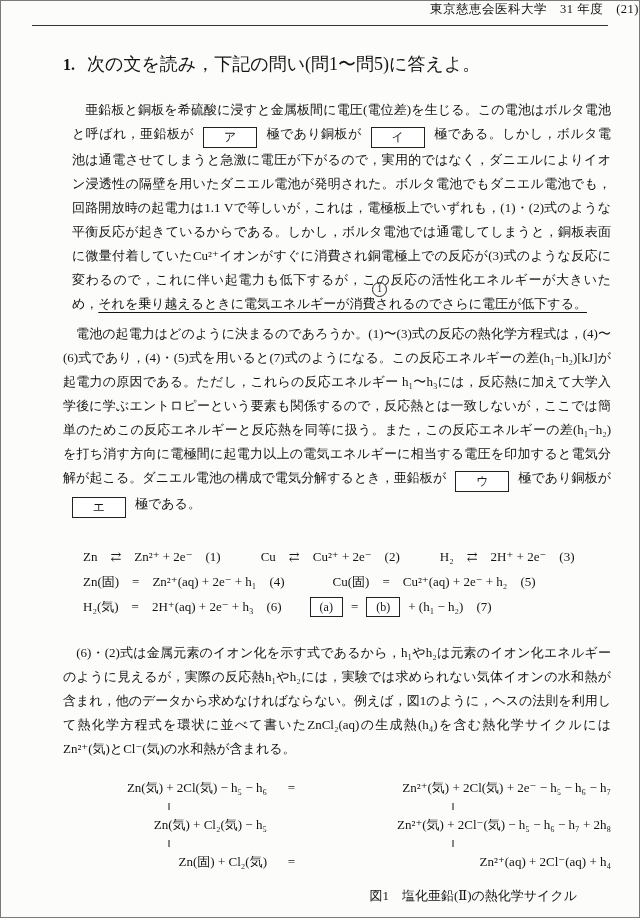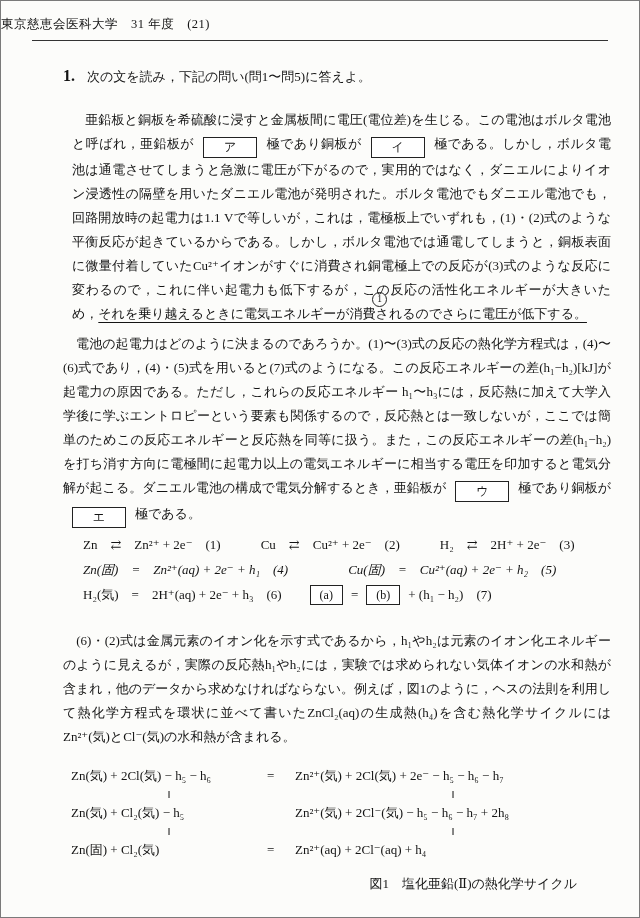--- a/index.html
+++ b/index.html
@@ -2,51 +2,51 @@
 <html><head>
 <meta charset="utf-8">
 <style>
   html,body { margin:0; padding:0; background:#d9d9d9; }
   .page {
     position:relative; width:640px; height:918px; margin:0 auto;
     background:#fcfcfa; border:1px solid #7a7a7a; box-sizing:border-box;
     overflow:hidden; color:#141414;
     font-family:"Liberation Serif","DejaVu Serif",serif;
   }
-  .header { text-align:left; padding-top:15px; font-size:12.5px; letter-spacing:.5px; }
+  .header { text-align:right; font-size:12.5px; letter-spacing:.5px; }
   .rule { border-top:1.2px solid #333; margin:7px 31px 0 31px; height:0; }
   .content { padding:0 28px 0 62px; }
   .qline { margin-top:26px; }
   .qnum { font-size:16px; font-weight:bold; margin-right:12px; }
-  .qprompt { font-size:13px; }
+  .qprompt { font-size:18px; }
   .para { position:relative; margin:0; font-size:13px; line-height:24px; text-align:justify; }
   .p1 { margin-top:22px;margin-left:9px; }
   .p2 { margin-top:6px; }
   .p3 { margin-top:22px; }
   .blank {
     display:inline-block; border:1px solid #222; min-width:24px; padding:0 14px;
     margin:0 9px; height:19px; line-height:19px; text-align:center; font-size:12px;
     vertical-align:-3px; background:#fff;
   }
   .underline-text { text-decoration:underline; text-underline-offset:4px; }
   .note-circle {
     position:absolute; left:300px; top:184px; width:13px; height:13px;
     border:1px solid #222; border-radius:50%; font-size:9.5px; line-height:13px;
     text-align:center;
   }
-  .eq-block { margin-top:4px; margin-left:20px; font-size:13px; }
+  .eq-block { margin-top:26px; margin-left:20px; font-size:13px; }
   .eq-row { display:flex; align-items:center; line-height:25px; white-space:nowrap; }
-  .g1 { gap:40px; } .g2 { gap:60px;font-style:italic; } .g3 { gap:20px; }
+  .g1 { gap:40px; } .g2 { gap:48px; } .g3 { gap:20px; }
   .abox {
     display:inline-block; border:1px solid #222; padding:0 9px; height:18px;
     line-height:18px; margin:0 8px; font-size:12px; background:#fff;
   }
   .fig { margin-top:16px; margin-left:8px; font-size:13px; }
   .fig-grid { display:grid; grid-template-columns:196px 28px 316px; }
-  .fg-cell { text-align:left; line-height:22px; white-space:nowrap; }
+  .fg-cell { text-align:right; line-height:22px; white-space:nowrap; }
   .fg-vert { text-align:center; line-height:15px; height:15px; font-size:11px; }
   .fig-caption { text-align:right; margin-top:14px; margin-right:34px; font-size:13px; }
 </style>
 </head>
 <body>
 
 <div class="page">
 
   <div class="header">
     <span>東京慈恵会医科大学　31 年度　(21)</span>

